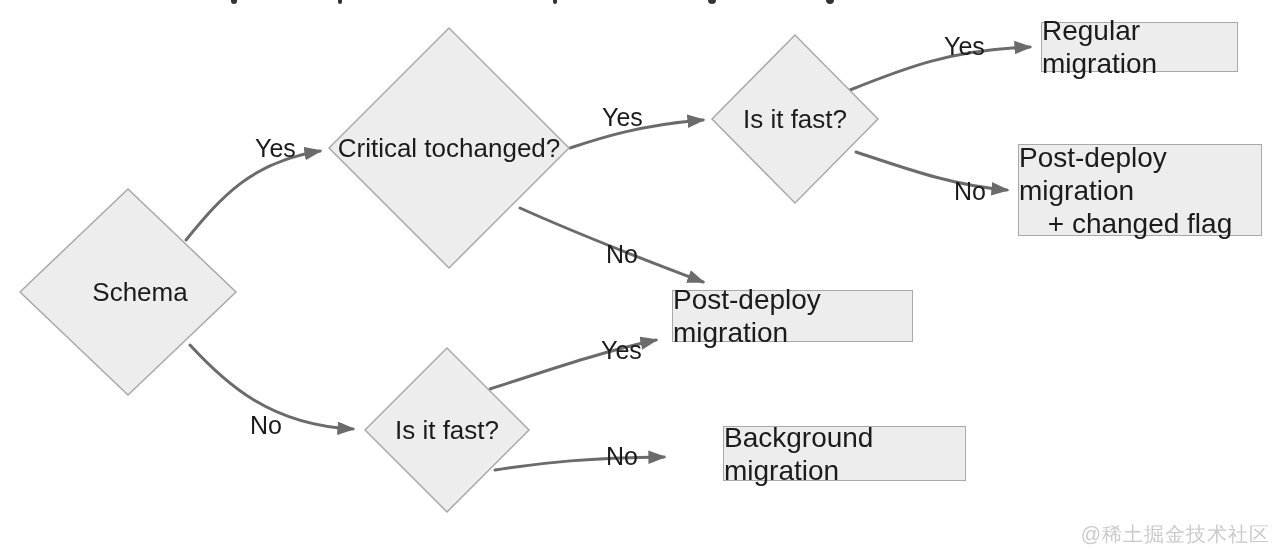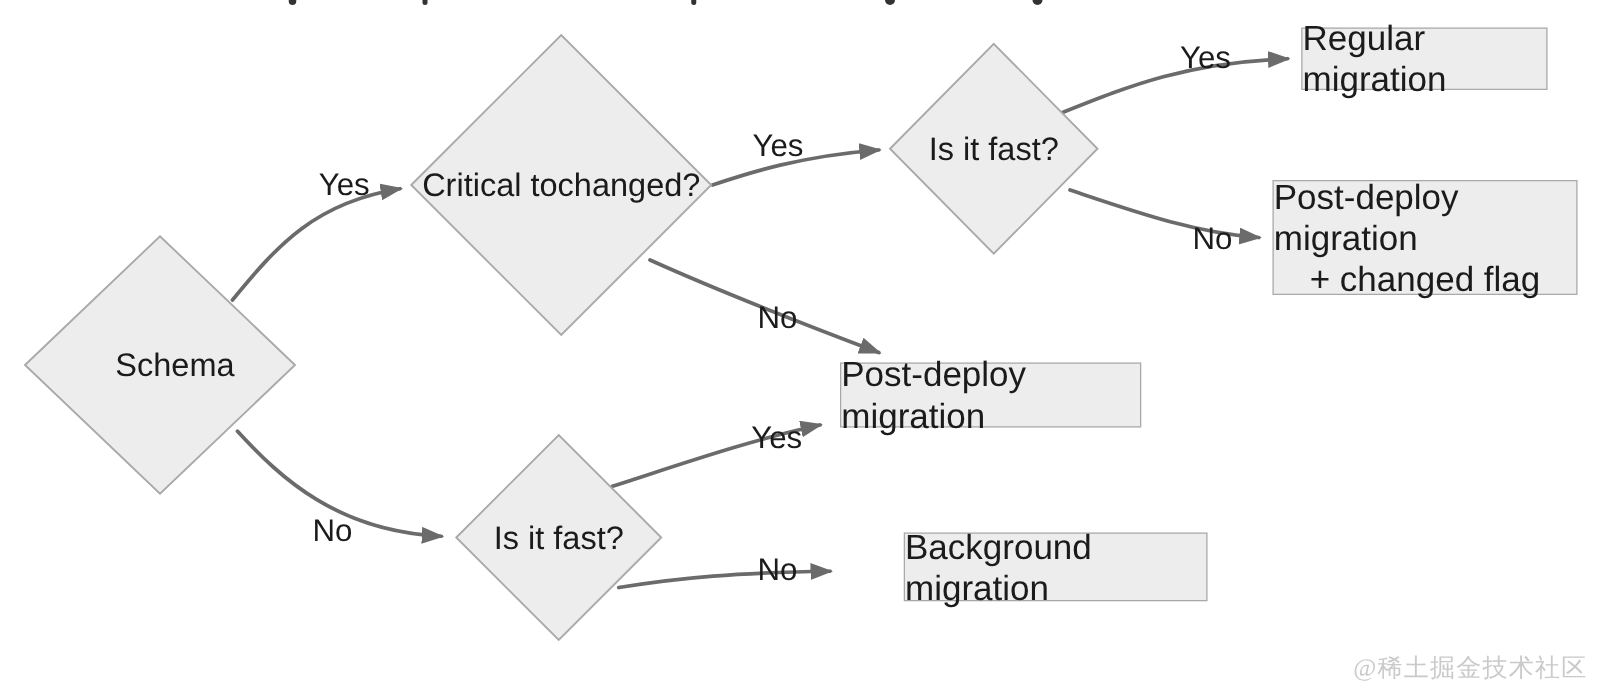--- a/index.html
+++ b/index.html
@@ -77,21 +77,20 @@
     background: #333333;
     border-radius: 0 0 3px 3px;
   }
   .watermark {
     position: absolute;
     right: 10px;
     top: 521px;
     color: #cacaca;
     font-size: 20px;
     letter-spacing: 1px;
-    font-family: Liberation Serif, serif;
   }
 </style>
 </head>
 <body>
 
 <div id="stage">
 
   <svg id="edges-layer" viewBox="0 0 1280 555" xmlns="http://www.w3.org/2000/svg">
     <defs>
       <marker id="arrowhead" markerWidth="7" markerHeight="6" refX="5.2" refY="2.25" orient="auto" markerUnits="strokeWidth">

